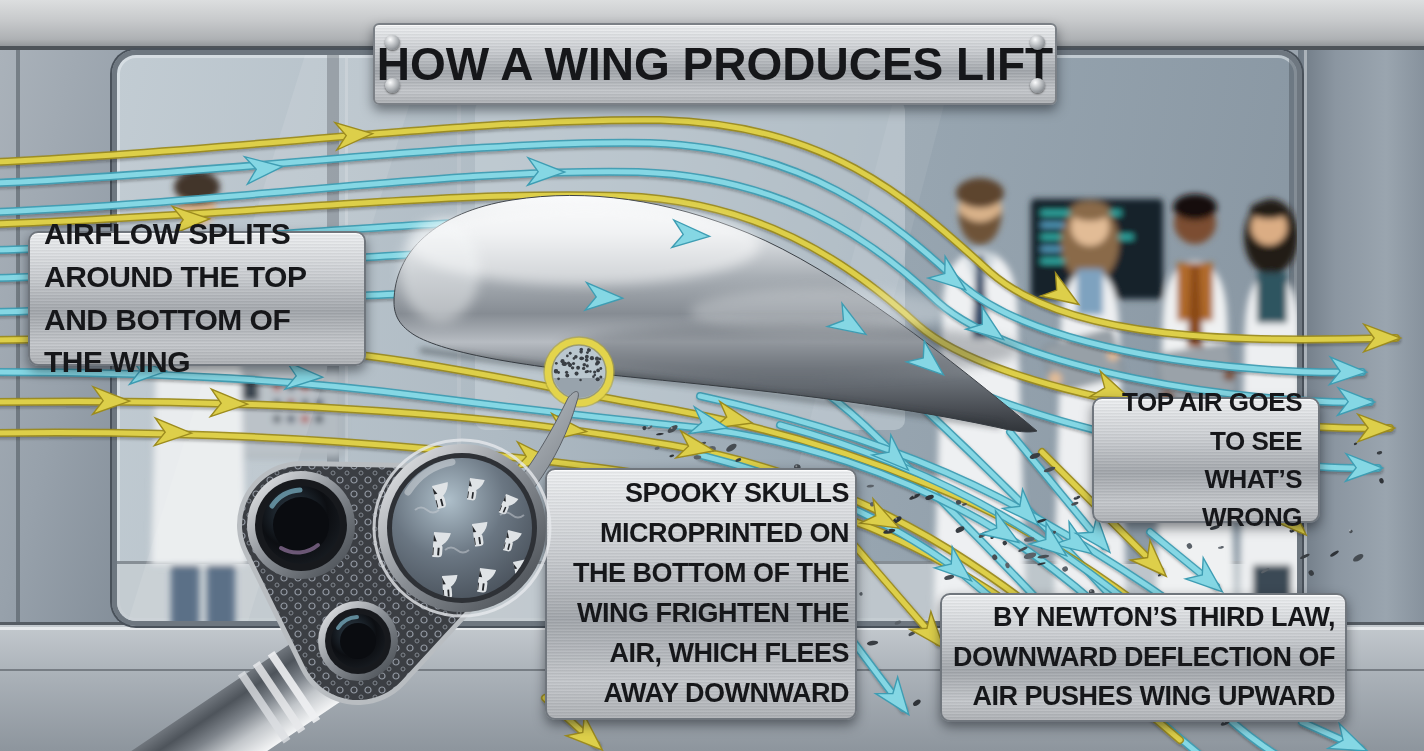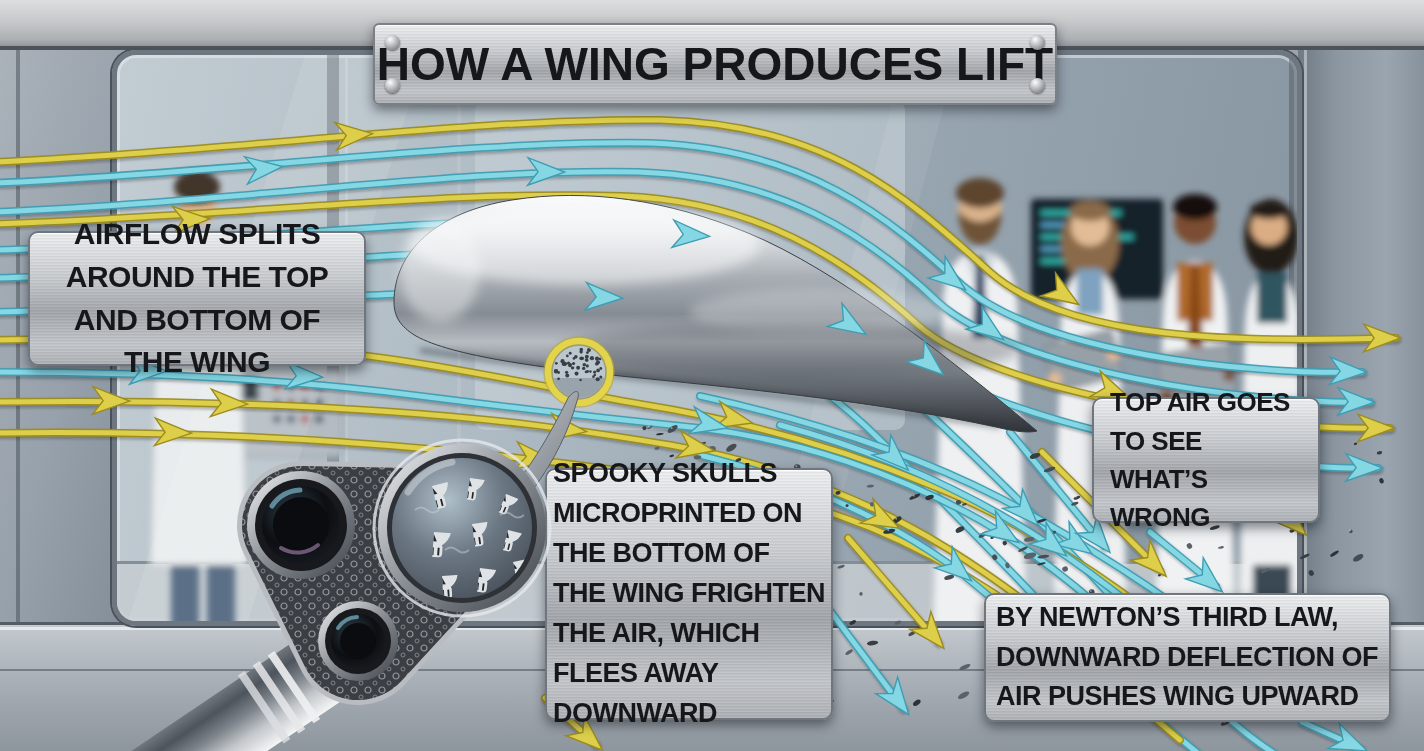--- a/index.html
+++ b/index.html
@@ -27,32 +27,32 @@
   .window{position:absolute;left:112px;top:50px;width:1190px;height:576px;z-index:5;
     border:5px solid #6e7780;border-radius:24px;overflow:hidden;
     box-shadow:inset 0 0 0 3px rgba(232,237,240,.55),0 0 0 2px #49515a;
     background:linear-gradient(100deg,#c2ccd3 0%,#aebac3 35%,#99a7b2 60%,#8795a1 100%);}
   .scene{position:absolute;left:0;top:0;}
   
   .art,.magnifier{position:absolute;left:0;top:0;z-index:20;pointer-events:none;}
   .magnifier{z-index:40;}
   
   .plate{position:absolute;z-index:30;display:flex;align-items:center;justify-content:center;
-    text-align:left;color:#16171a;font-weight:bold;text-transform:uppercase;
+    text-align:right;color:#16171a;font-weight:bold;text-transform:uppercase;
     letter-spacing:-0.5px;line-height:1.48;
     border:2px solid #70767d;border-radius:10px;
     background:
       repeating-linear-gradient(0deg,rgba(255,255,255,.07) 0 1px,rgba(30,33,36,.06) 2px 3px),
       linear-gradient(180deg,#eef0f2 0%,#c8cbcf 35%,#a2a6ab 60%,#c4c7cb 85%,#aeb1b5 100%);
     box-shadow:0 5px 12px rgba(15,20,26,.5),inset 0 1px 0 rgba(255,255,255,.85);}
   .plate-airflow{left:28px;top:231px;width:338px;height:135px;font-size:30px;
-    text-align:center;padding:0 14px;line-height:1.42;}
-  .plate-spooky{left:545px;top:468px;width:288px;height:252px;font-size:27px;padding:0 6px;z-index:30;}
+    text-align:left;padding:0 14px;line-height:1.42;}
+  .plate-spooky{left:545px;top:468px;width:312px;height:252px;font-size:27px;padding:0 6px;z-index:30;}
   .plate-topair{left:1092px;top:397px;width:228px;height:126px;font-size:26px;padding:0 16px;}
-  .plate-newton{left:984px;top:593px;width:407px;height:129px;font-size:27px;padding:0 10px;}
+  .plate-newton{left:940px;top:593px;width:407px;height:129px;font-size:27px;padding:0 10px;}
   .title-plate{left:373px;top:23px;width:684px;height:82px;z-index:50;font-size:46px;
     letter-spacing:0;border-radius:6px;border:2px solid #7b8086;line-height:1;}
   .screw{position:absolute;width:15px;height:15px;border-radius:50%;
     background:radial-gradient(circle at 35% 30%,#fbfcfd,#a7abaf 55%,#5c6065 100%);
     box-shadow:0 1px 2px rgba(0,0,0,.55);}
   .screw.tl{left:10px;top:10px;} .screw.tr{right:10px;top:10px;}
   .screw.bl{left:10px;bottom:10px;} .screw.br{right:10px;bottom:10px;}
 </style>
 </head>
 <body>

